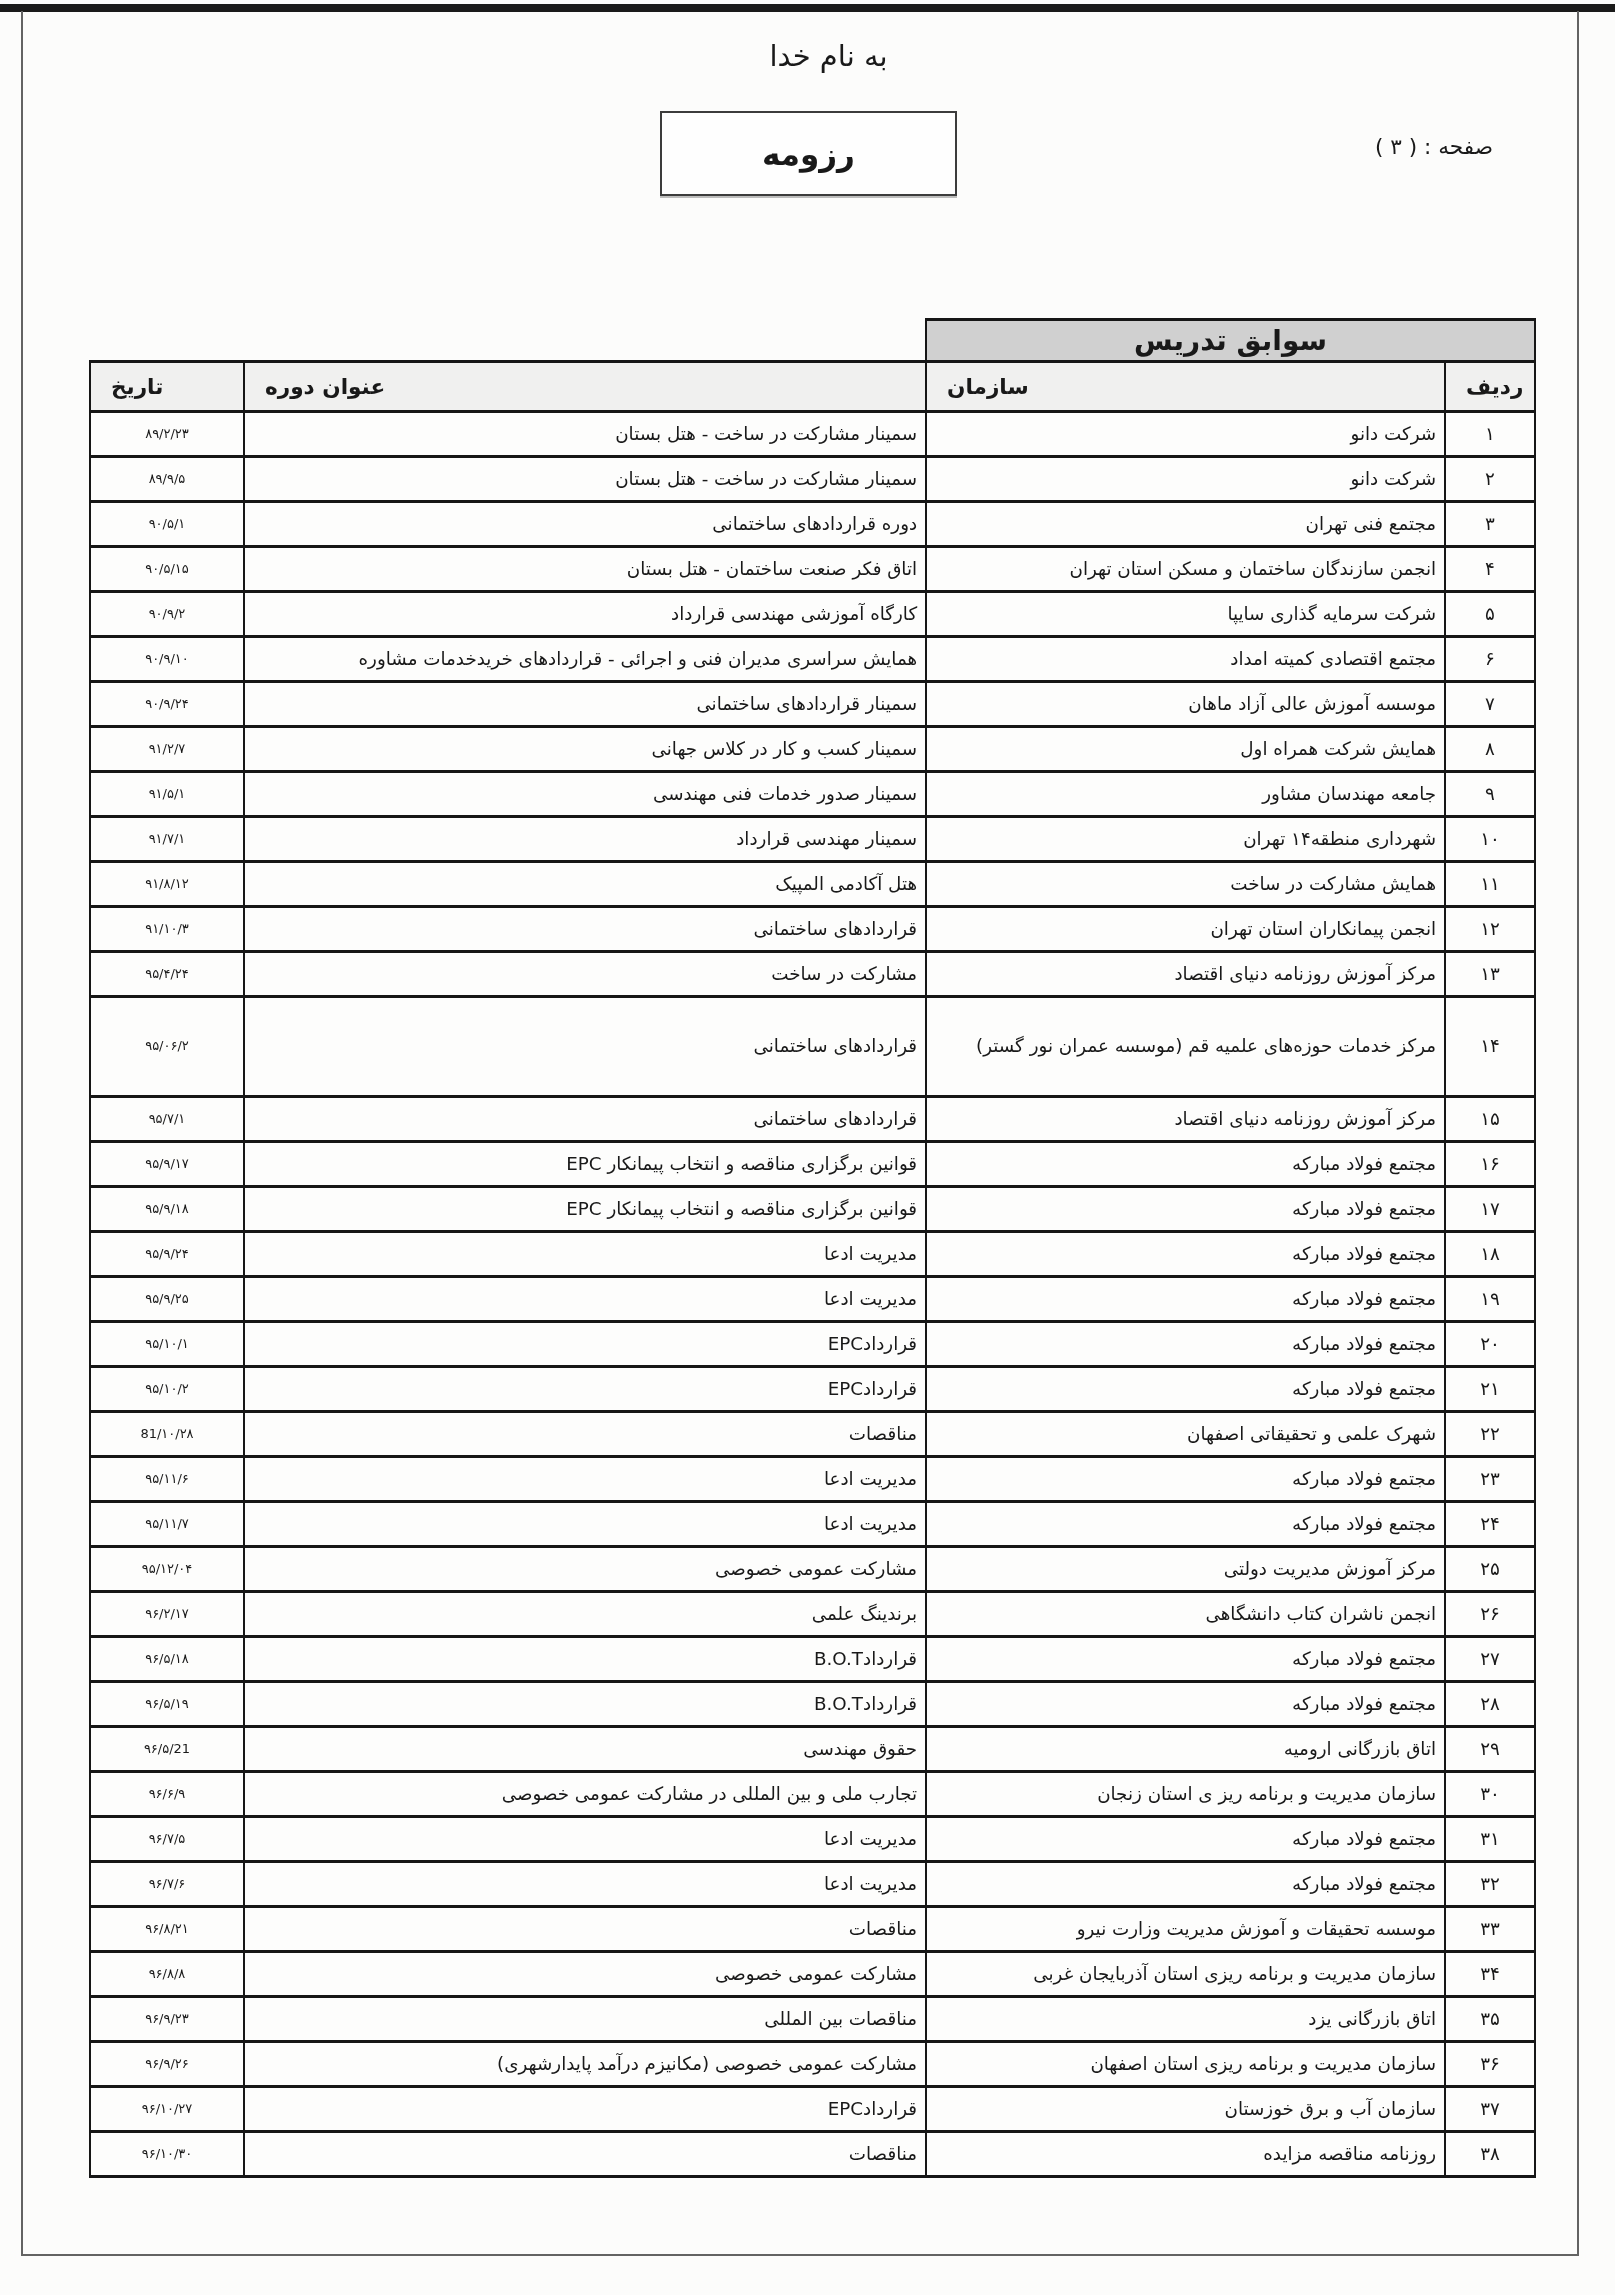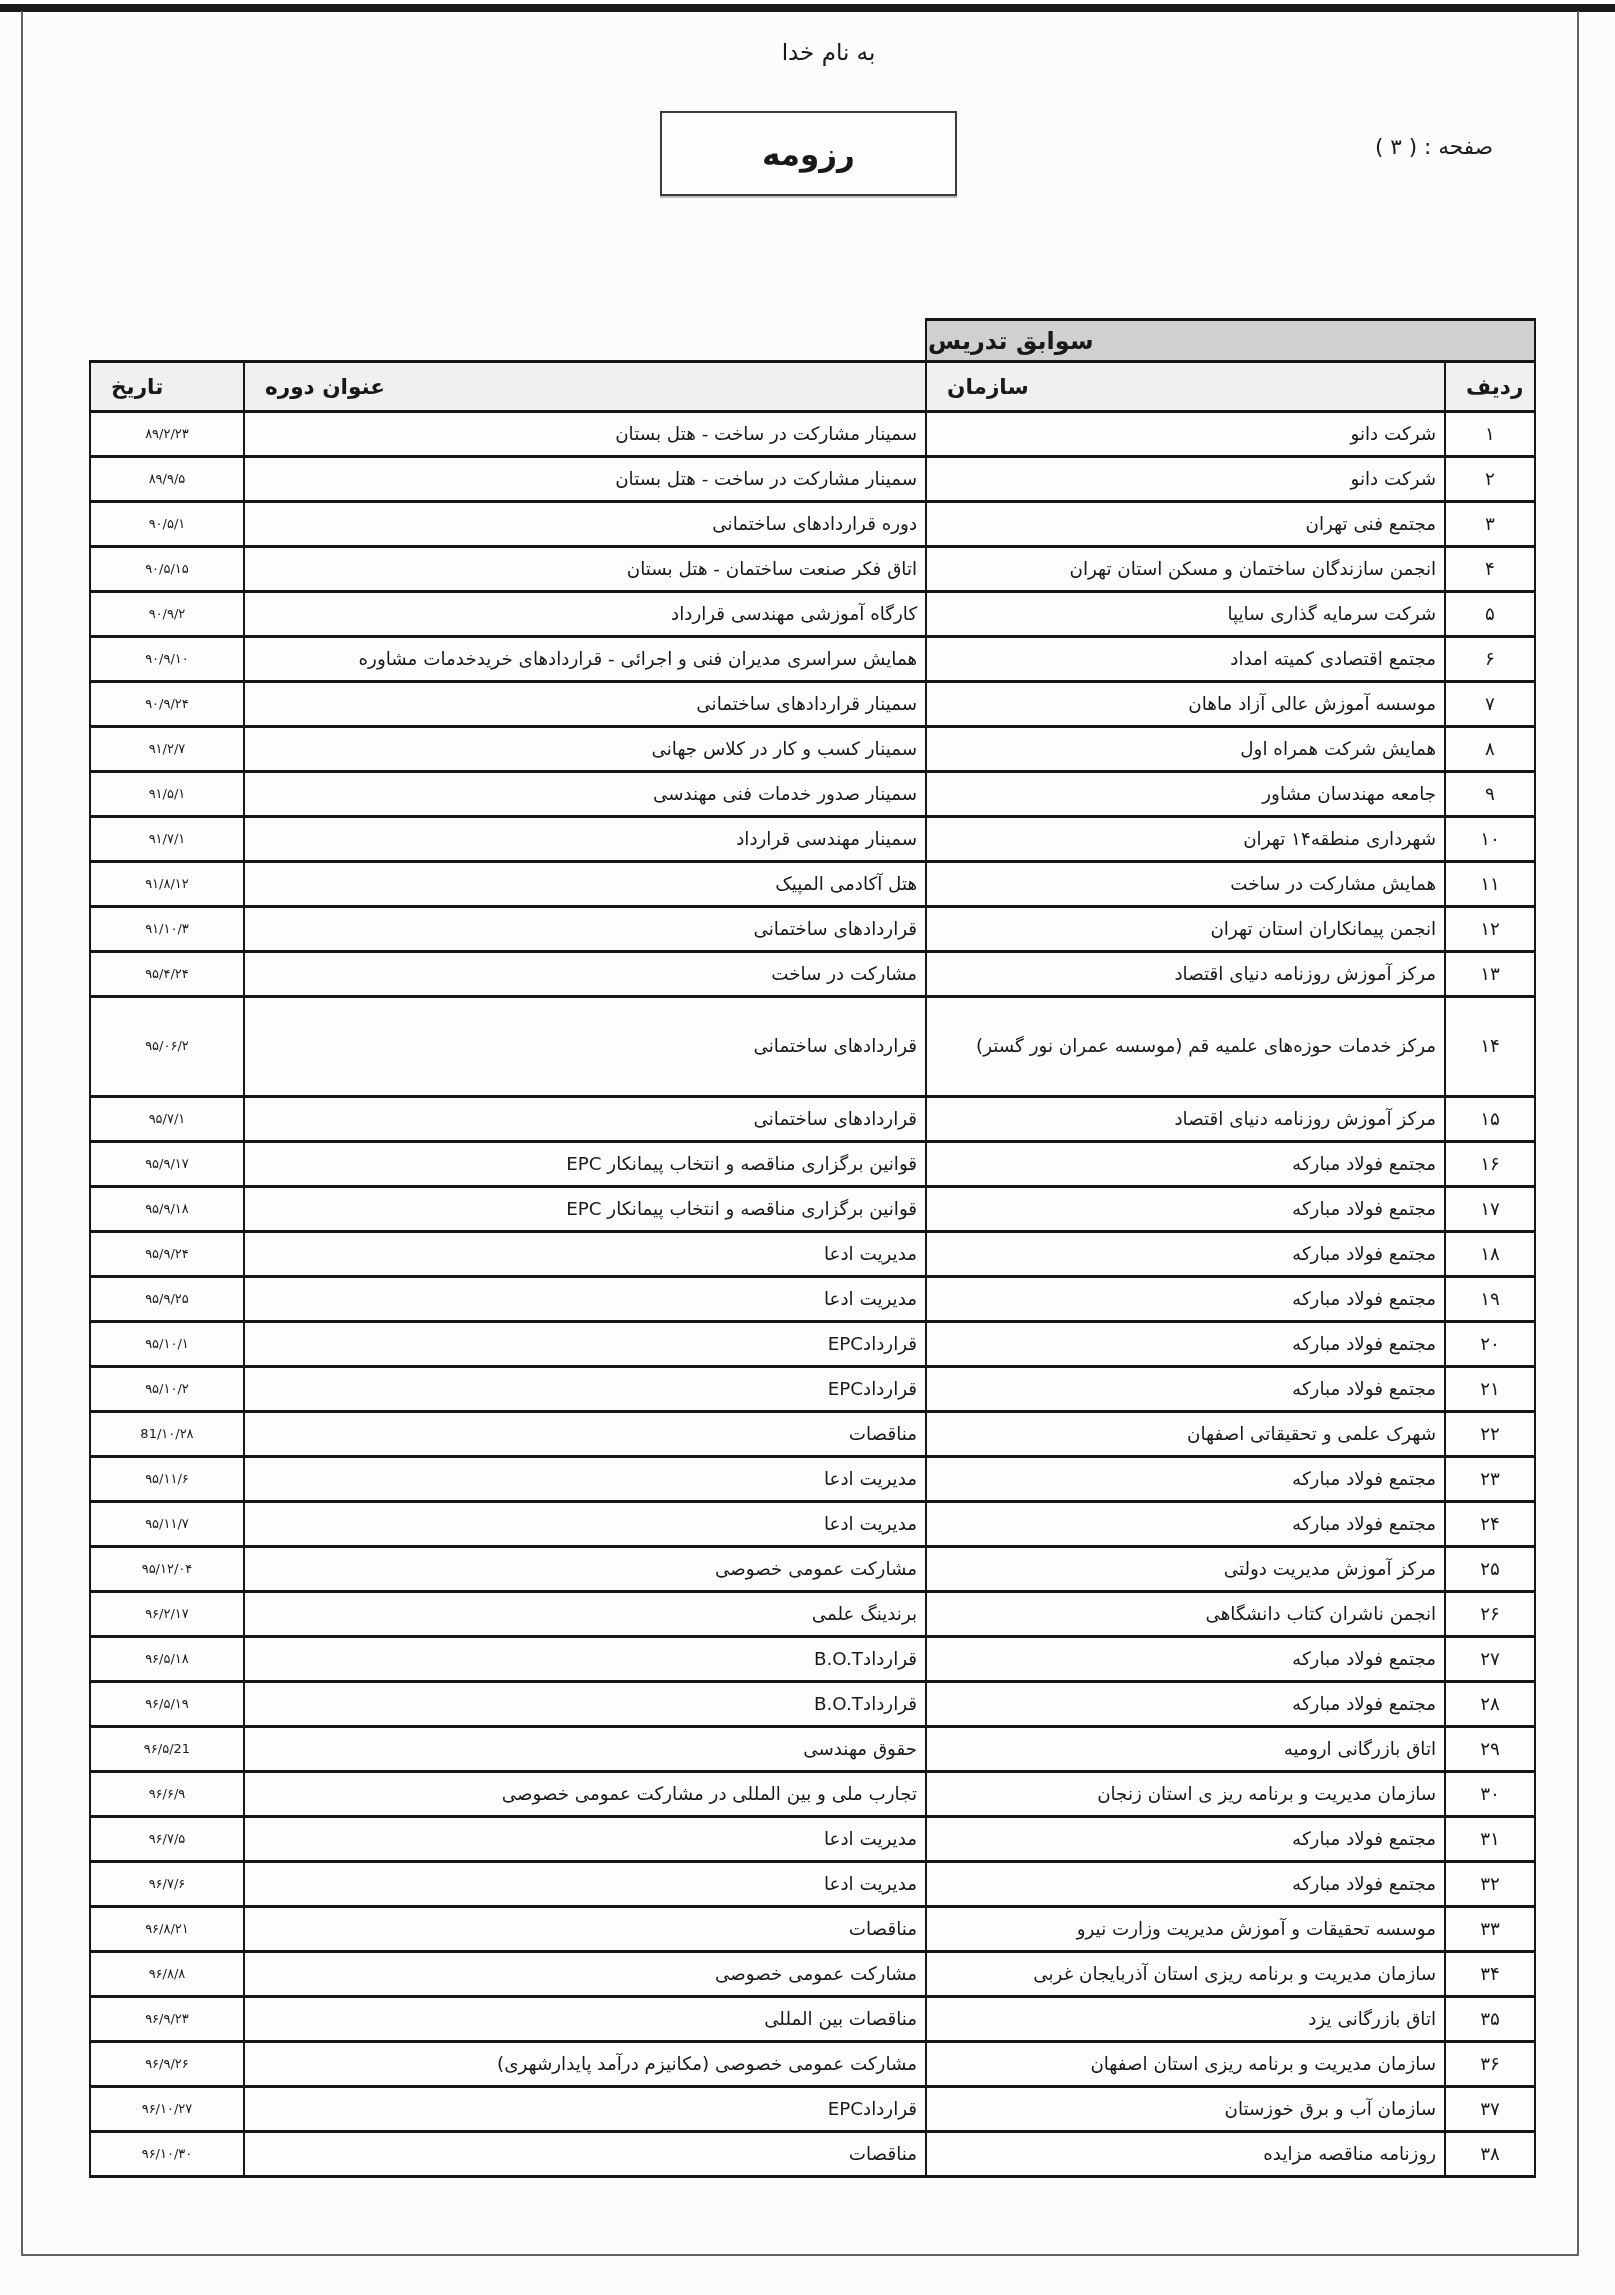--- a/index.html
+++ b/index.html
@@ -36,21 +36,21 @@
     pointer-events: none;
   }
   .bismillah {
     position: absolute;
     top: 39px;
     left: 0;
     width: 1615px;
     padding-left: 42px;
     box-sizing: border-box;
     text-align: center;
-    font-size: 23px;
+    font-size: 29px;
     letter-spacing: 0.7px;
   }
   .resume-box {
     position: absolute;
     left: 660px;
     top: 111px;
     width: 293px;
     height: 81px;
     background: #fefefe;
     border: 2.6px solid #3c3c3c;
@@ -83,23 +83,23 @@
   }
   table.history td, table.history th {
     box-sizing: border-box;
     overflow: hidden;
   }
   tr.band-row { height: 42px; }
   td.t-merged {
     border: solid #161616;
     border-width: 3.9px 2.6px;
     background: #d0d0d0;
-    text-align: left;
+    text-align: center;
     vertical-align: middle;
-    font-size: 24px;
+    font-size: 28px;
     font-weight: bold;
   }
   td.t-empty { border: none; background: transparent; }
   tr.cols-row { height: 50px; background: #f0f0ef; }
   tr.cols-row th {
     border: solid #161616;
     border-width: 3.9px 2.6px;
     text-align: left;
     vertical-align: middle;
     font-size: 21.6px;

